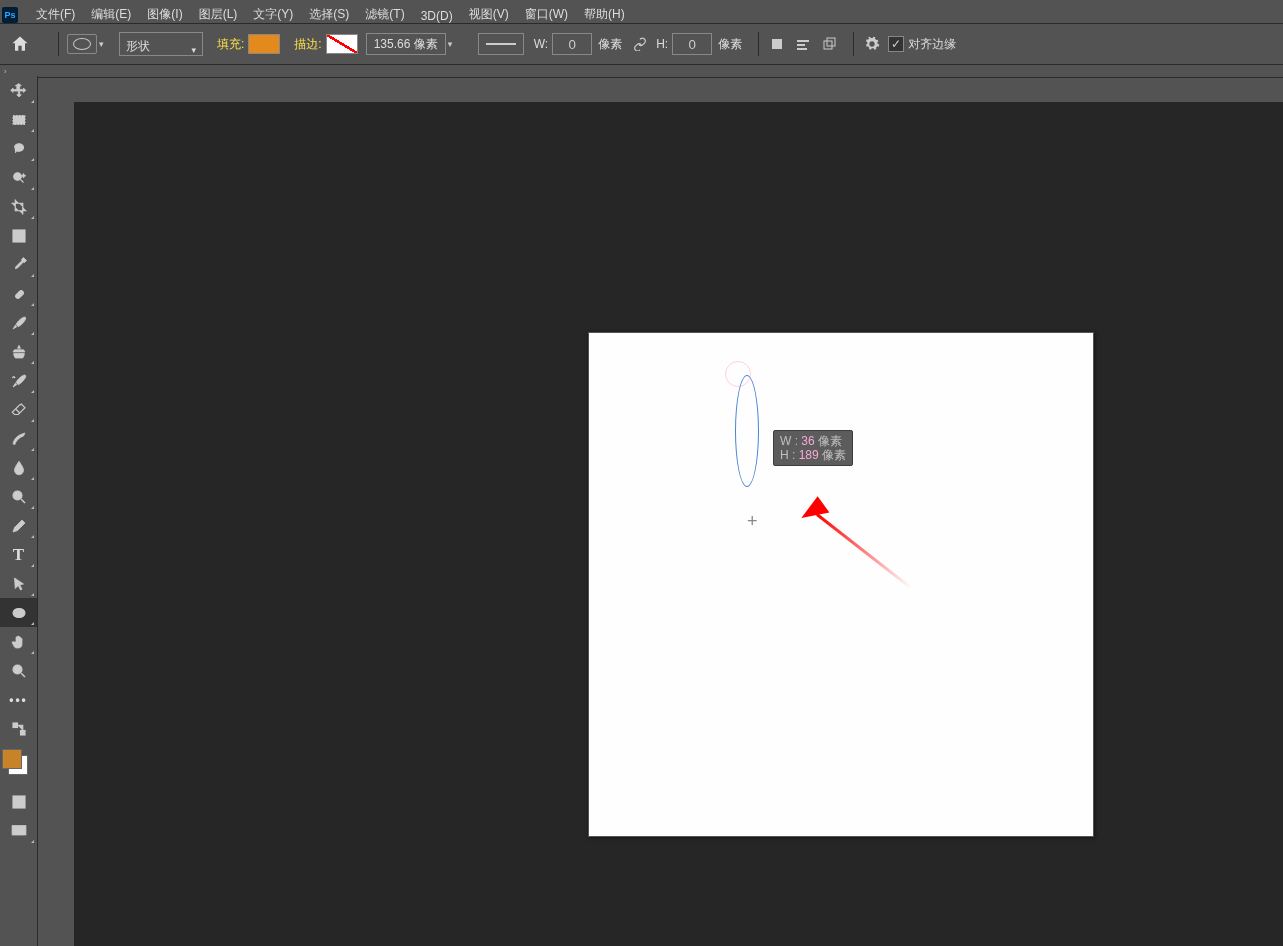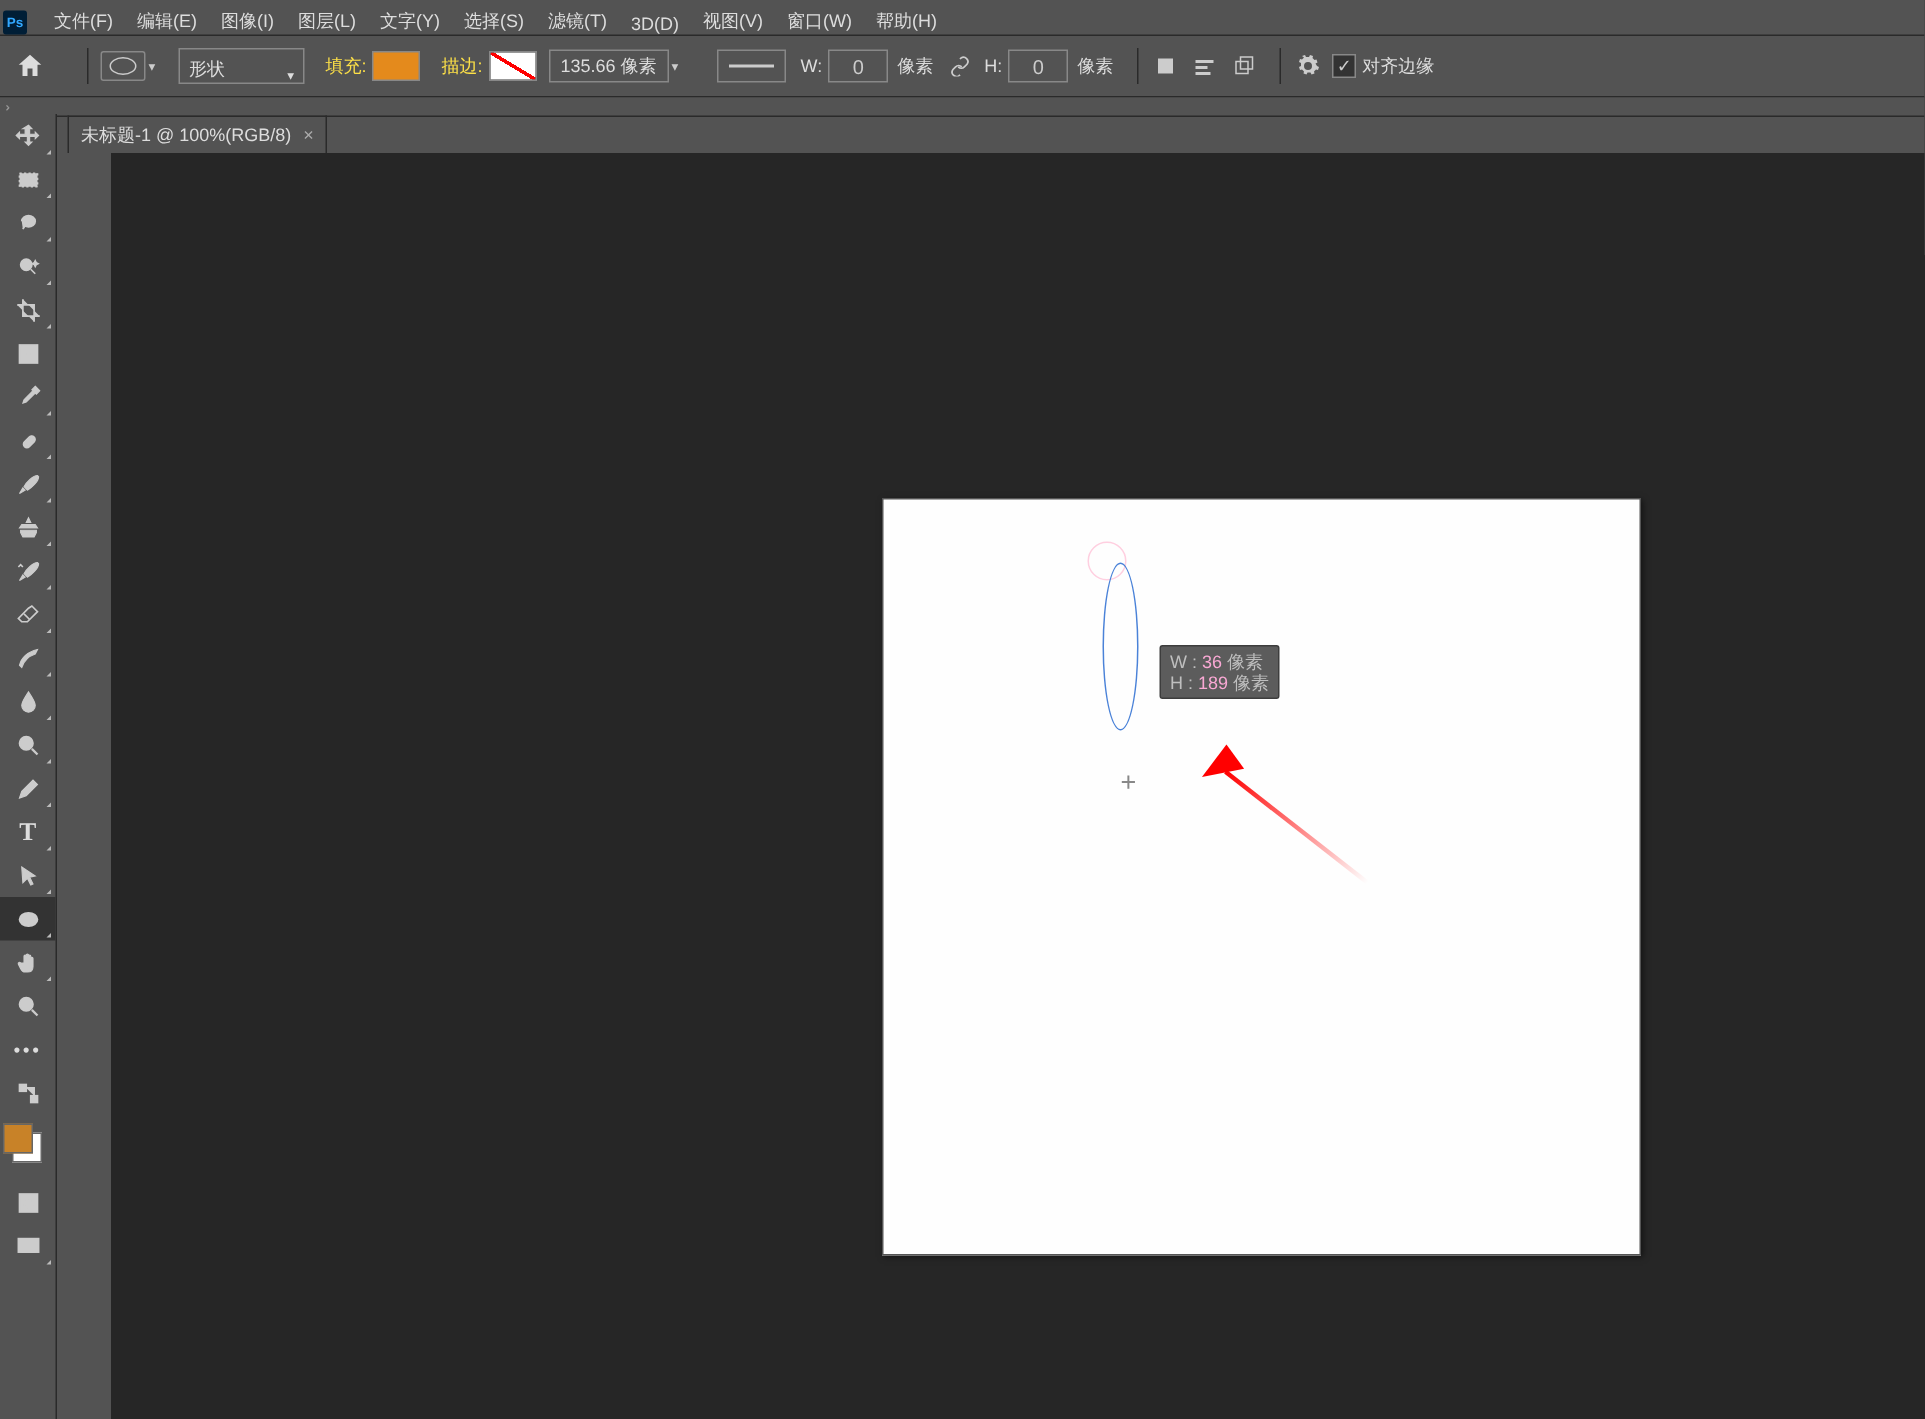--- a/index.html
+++ b/index.html
@@ -298,26 +298,20 @@
     <div class="tool">
         <svg viewBox="0 0 24 24" fill="none">
           <rect x="3" y="5" width="18" height="12" stroke-width="1.5"></rect>
           <rect x="6" y="8" width="12" height="9" fill="#ccc"></rect>
         </svg>
         <div class="tool-corner"></div>
       </div>
   </div>
 
   <div class="doc-wrap">
-    <div class="tab-strip">
-      <div class="doc-tab">
-        <span>未标题-1 @ 100%(RGB/8)</span>
-        <span class="close-x">×</span>
-      </div>
-    </div>
     <div class="canvas-area">
       <div class="artboard">
         <div class="light-circ"></div>
         <div class="ellipse-shape"></div>
         <div class="size-tooltip">
           <div>
             <span>W :</span>
             <span class="val">36</span>
             <span>像素</span>
           </div>

